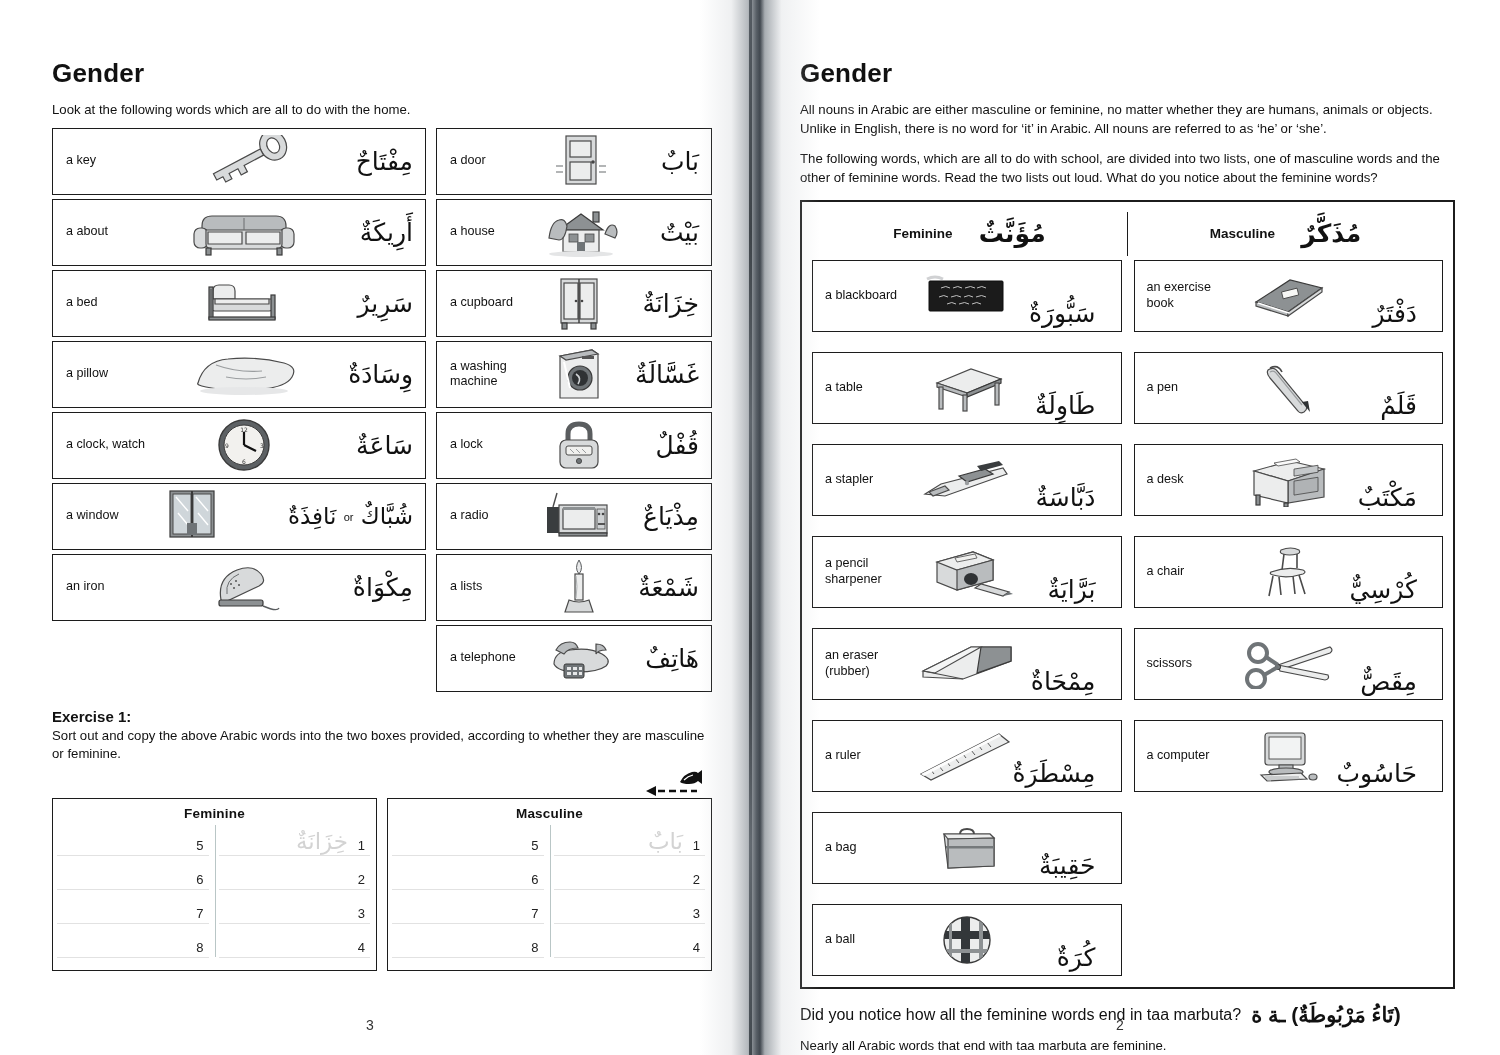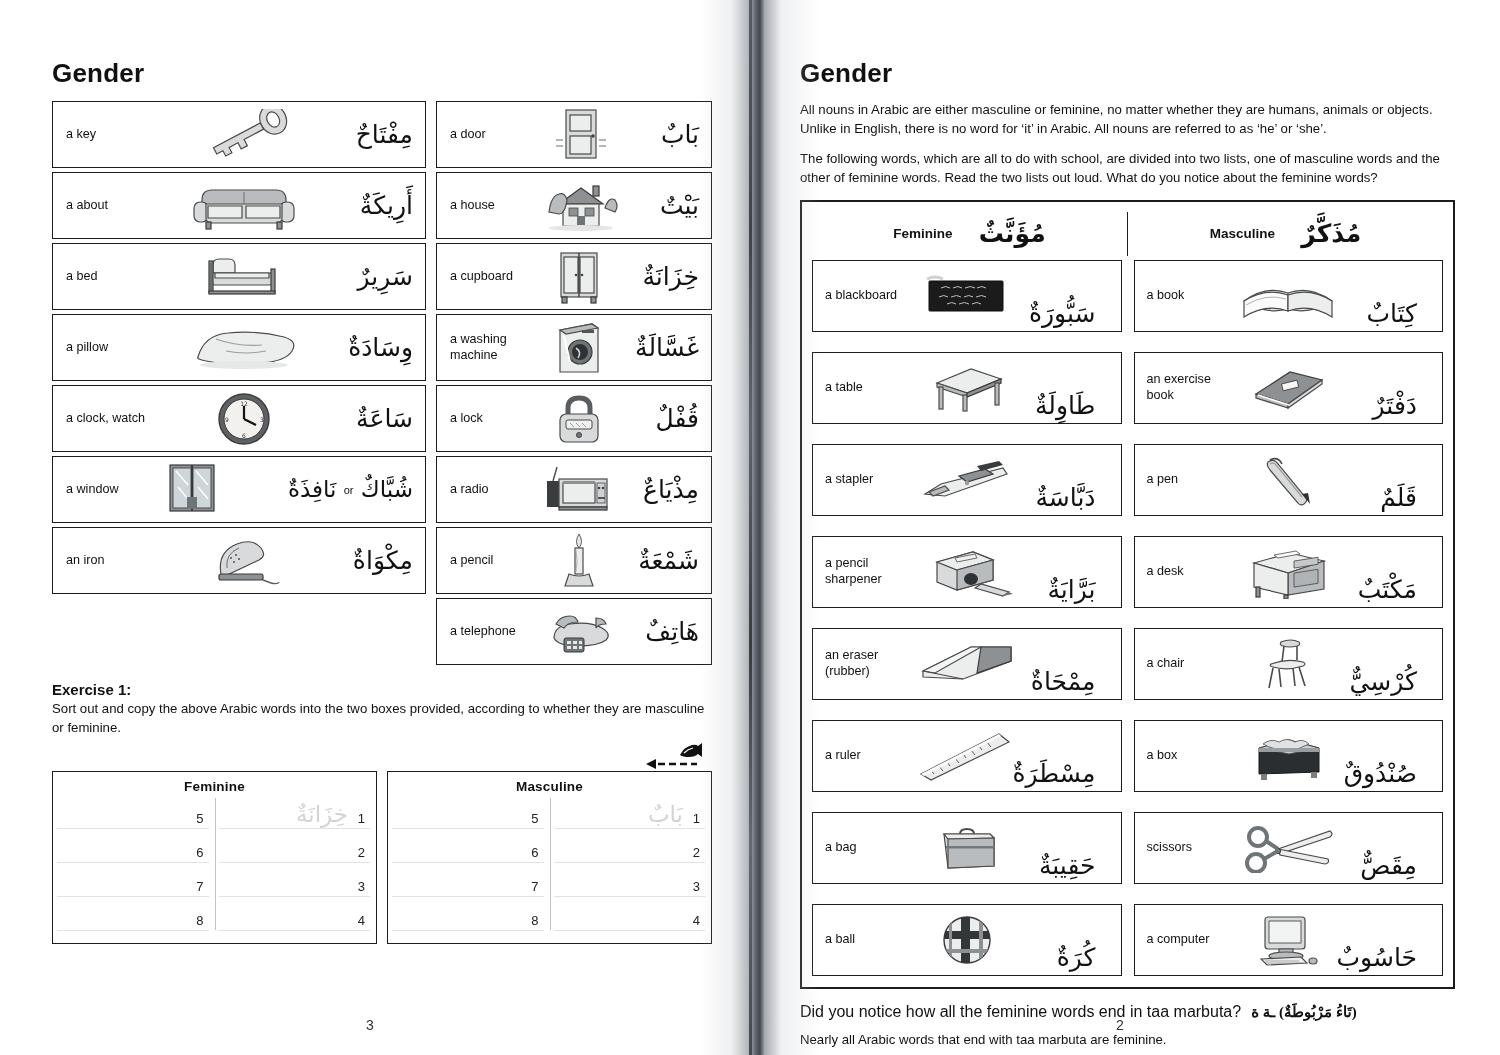--- a/index.html
+++ b/index.html
@@ -129,36 +129,37 @@
     box-sizing:border-box;background:#fff;
   }
   .gt-en{width:92px;flex:none;font-size:12.6px;line-height:1.25;padding-left:12px;box-sizing:border-box;}
   .gt-pic{flex:1;display:flex;align-items:center;justify-content:center;height:100%;}
   .gt-ar{
     width:92px;flex:none;text-align:right;padding-right:25px;
     font-size:25px;direction:rtl;font-family:"DejaVu Sans",sans-serif;
     box-sizing:border-box;white-space:nowrap;margin-top:35px;
   }
   .foot-line{display:flex;align-items:center;gap:10px;margin-top:14px;}
-  .foot-ar{font-size:15px;font-weight:bold;direction:rtl;font-family:Liberation Serif, serif;}
+  .foot-ar{font-size:21px;font-weight:bold;direction:rtl;font-family:Liberation Sans, sans-serif;}
 
   svg{display:block;}
   .ink{stroke:#4a4a4a;fill:#d8dadb;stroke-width:1.2;}
   .ink2{stroke:#4a4a4a;fill:#eceded;stroke-width:1.2;}
   .ink3{stroke:#4a4a4a;fill:#b9bcbe;stroke-width:1.2;}
   .inkd{stroke:#3a3a3a;fill:#8d9193;stroke-width:1.2;}
 </style>
 </head>
 <body>
 
 <div class="spread">
 
   <div class="page page-left">
     <div style="position:absolute;left:52px;top:58px;width:660px;">
       <h1 class="title">Gender</h1>
+      <p class="body tight">Look at the following words which are all to do with the home.</p>
 
       <div class="cols">
 
         <div class="col">
 
           <div class="wordrow">
             <div class="wr-en">a key</div>
             <div class="wr-pic">
               <svg width="118" height="52" viewBox="0 0 118 52">
                 <g transform="rotate(-28 59 26)">
@@ -369,21 +370,21 @@
                 <circle cx="66" cy="23" r="1.3" fill="#444"></circle>
                   <circle cx="70" cy="23" r="1.3" fill="#444"></circle>
                 <rect x="65" y="32" width="7" height="2" fill="#555"></rect>
                 <rect x="26" y="42" width="48" height="3" class="inkd"></rect>
               </svg>
             </div>
             <div class="wr-ar">مِذْيَاعٌ</div>
           </div>
 
           <div class="wordrow">
-            <div class="wr-en">a pencil</div>
+            <div class="wr-en">a lists</div>
             <div class="wr-pic">
               <svg width="44" height="58" viewBox="0 0 44 58">
                 <path d="M22 2 q5 8 0 14 q-5-6 0-14 Z" fill="#e8e9ea" stroke="#5a5d5f" stroke-width="1"></path>
                 <rect x="18" y="16" width="8" height="26" class="ink2"></rect>
                 <path d="M12 42 q10 4 20 0 l4 12 h-28 Z" class="ink"></path>
                 <path d="M19 18 q2 10 0 22" fill="none" stroke="#b0b3b5" stroke-width="1"></path>
               </svg>
             </div>
             <div class="wr-ar">شَمْعَةٌ</div>
           </div>
@@ -650,33 +651,20 @@
                   </g>
                 </svg>
               </div>
               <div class="gt-ar">كُرَةٌ</div>
             </div>
 
           </div>
 
           <div class="gtcol">
 
-            <div class="gtrow">
-              <div class="gt-en">a book</div>
-              <div class="gt-pic">
-                <svg width="104" height="50" viewBox="0 0 104 50">
-                  <path d="M8 30 q22-16 44-8 q22-8 44 8 q-22 14-44 8 q-22 6-44-8 Z" class="ink2"></path>
-                  <path d="M52 22 v16" stroke="#4a4a4a" stroke-width="1.2"></path>
-                  <path d="M8 30 q22-14 44-6 v16 q-22-8-44 6 Z" fill="#fafafa" stroke="#4a4a4a" stroke-width="1.2"></path>
-                  <path d="M96 30 q-22-14-44-6 v16 q22-8 44 6 Z" fill="#eceded" stroke="#4a4a4a" stroke-width="1.2"></path>
-                  <path d="M10 34 q20-12 40-6" fill="none" stroke="#b0b3b5" stroke-width="1"></path>
-                </svg>
-              </div>
-              <div class="gt-ar">كِتَابٌ</div>
-            </div>
 
             <div class="gtrow">
               <div class="gt-en">an exercise book</div>
               <div class="gt-pic">
                 <svg width="88" height="48" viewBox="0 0 88 48">
                   <path d="M12 30 L46 8 L78 16 L44 40 Z" class="inkd"></path>
                   <path d="M12 30 L44 40 L44 44 L12 34 Z" class="ink3"></path>
                   <path d="M44 40 L78 16 L78 20 L44 44 Z" class="ink"></path>
                   <rect x="38" y="18" width="16" height="7" transform="rotate(-14 46 21)" fill="#f7f7f5" stroke="#4a4a4a" stroke-width=".9"></rect>
                   <path d="M14 31 L45 41" stroke="#fff" stroke-width="1.6"></path>
@@ -721,34 +709,20 @@
                 <svg width="62" height="56" viewBox="0 0 62 56">
                   <path d="M24 6 q10-4 18 0 q2 3-2 4 q-8 2-14 0 q-4-1-2-4 Z" class="ink"></path>
                   <path d="M27 10 l-2 16 M40 10 l0 14" stroke="#4a4a4a" stroke-width="1.6" fill="none"></path>
                   <path d="M14 28 q16-6 32-2 q4 2 0 4 q-16 5-30 1 q-4-1-2-3 Z" class="ink2"></path>
                   <path d="M16 32 l-4 20 M42 31 l6 19 M22 33 l2 18 M36 32 l2 18" stroke="#4a4a4a" stroke-width="1.6" fill="none"></path>
                 </svg>
               </div>
               <div class="gt-ar">كُرْسِيٌّ</div>
             </div>
 
-            <div class="gtrow">
-              <div class="gt-en">a box</div>
-              <div class="gt-pic">
-                <svg width="86" height="52" viewBox="0 0 86 52">
-                  <path d="M14 18 L44 10 L74 18 L74 42 L14 44 Z" fill="#2b2e30" stroke="#1a1a1a"></path>
-                  <path d="M14 18 L44 10 L74 18 L44 24 Z" fill="#c9ccce" stroke="#4a4a4a"></path>
-                  <path d="M18 14 q8-6 16-2 q8-5 16 0 q8-4 14 2 q-10 6-22 6 q-14 0-24-6 Z" fill="#dfe1e2" stroke="#5a5d5f" stroke-width=".9"></path>
-                  <rect x="14" y="18" width="60" height="4" fill="#9a9d9f"></rect>
-                  <rect x="16" y="44" width="6" height="6" fill="#7a7e80"></rect>
-                  <rect x="66" y="42" width="6" height="6" fill="#7a7e80"></rect>
-                </svg>
-              </div>
-              <div class="gt-ar">صُنْدُوقٌ</div>
-            </div>
 
             <div class="gtrow">
               <div class="gt-en">scissors</div>
               <div class="gt-pic">
                 <svg width="100" height="50" viewBox="0 0 100 50">
                   <path d="M40 26 L92 8 q4 3 0 6 L44 30 Z" class="ink2"></path>
                   <path d="M40 26 L90 36 q2 4-3 5 L42 32 Z" class="ink2"></path>
                   <circle cx="40" cy="28" r="2.6" fill="#75797b" stroke="#3a3a3a"></circle>
                   <circle cx="20" cy="14" r="9" fill="none" stroke="#6f7477" stroke-width="4"></circle>
                   <circle cx="18" cy="40" r="9" fill="none" stroke="#6f7477" stroke-width="4"></circle>

